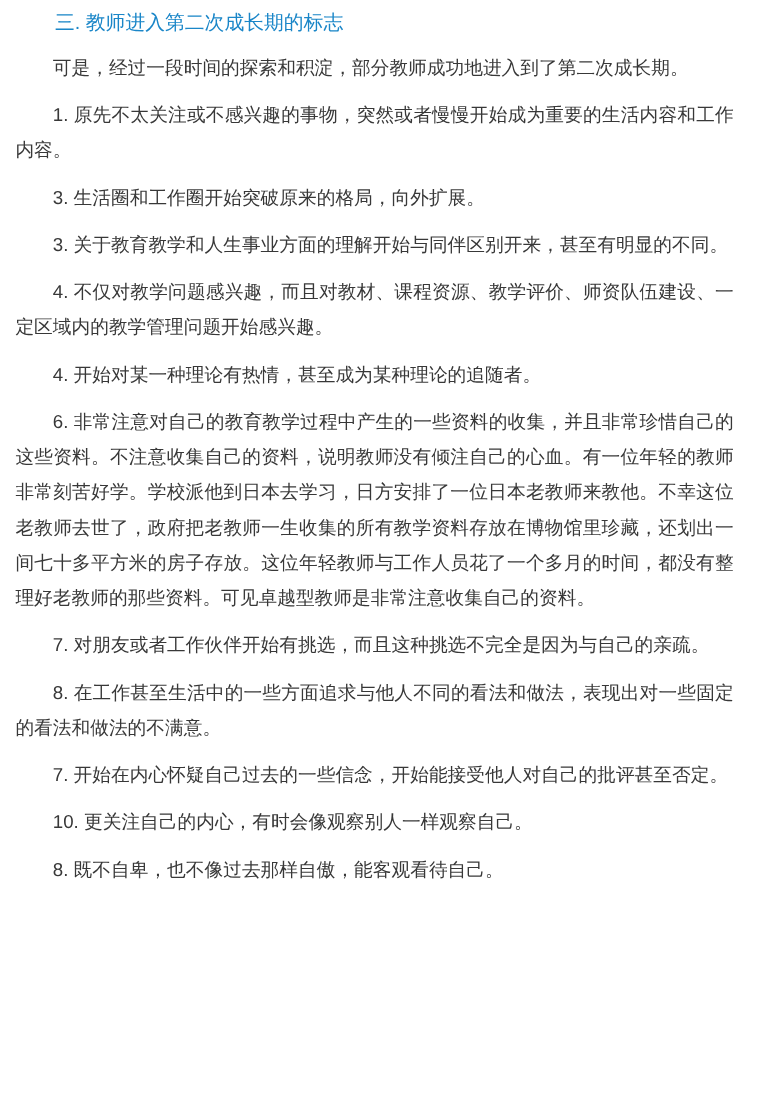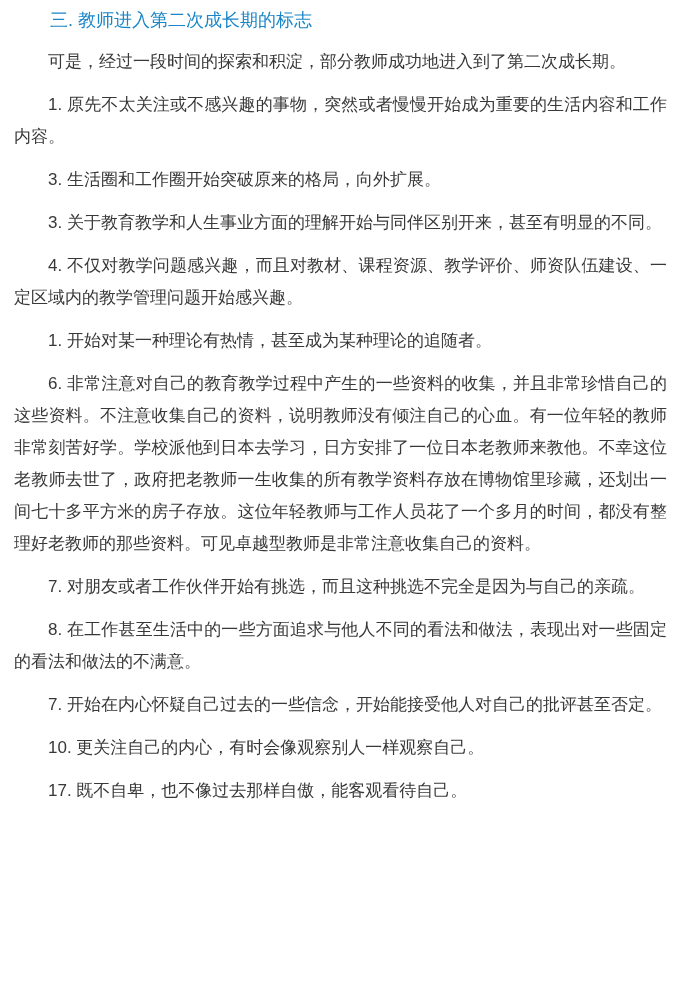--- a/index.html
+++ b/index.html
@@ -45,20 +45,20 @@
 
 <div class="doc">
   <h2 class="doc-heading">三. 教师进入第二次成长期的标志</h2>
 
   <p class="doc-para">可是，经过一段时间的探索和积淀，部分教师成功地进入到了第二次成长期。</p>
 
   <p class="doc-para">1. 原先不太关注或不感兴趣的事物，突然或者慢慢开始成为重要的生活内容和工作内容。</p>
   <p class="doc-para">3. 生活圈和工作圈开始突破原来的格局，向外扩展。</p>
   <p class="doc-para">3. 关于教育教学和人生事业方面的理解开始与同伴区别开来，甚至有明显的不同。</p>
   <p class="doc-para">4. 不仅对教学问题感兴趣，而且对教材、课程资源、教学评价、师资队伍建设、一定区域内的教学管理问题开始感兴趣。</p>
-  <p class="doc-para">1. 开始对某一种理论有热情，甚至成为某种理论的追随者。</p>
+  <p class="doc-para">4. 开始对某一种理论有热情，甚至成为某种理论的追随者。</p>
   <p class="doc-para">6. 非常注意对自己的教育教学过程中产生的一些资料的收集，并且非常珍惜自己的这些资料。不注意收集自己的资料，说明教师没有倾注自己的心血。有一位年轻的教师非常刻苦好学。学校派他到日本去学习，日方安排了一位日本老教师来教他。不幸这位老教师去世了，政府把老教师一生收集的所有教学资料存放在博物馆里珍藏，还划出一间七十多平方米的房子存放。这位年轻教师与工作人员花了一个多月的时间，都没有整理好老教师的那些资料。可见卓越型教师是非常注意收集自己的资料。</p>
   <p class="doc-para">7. 对朋友或者工作伙伴开始有挑选，而且这种挑选不完全是因为与自己的亲疏。</p>
   <p class="doc-para">8. 在工作甚至生活中的一些方面追求与他人不同的看法和做法，表现出对一些固定的看法和做法的不满意。</p>
   <p class="doc-para">7. 开始在内心怀疑自己过去的一些信念，开始能接受他人对自己的批评甚至否定。</p>
   <p class="doc-para">10. 更关注自己的内心，有时会像观察别人一样观察自己。</p>
-  <p class="doc-para">17. 既不自卑，也不像过去那样自傲，能客观看待自己。</p>
+  <p class="doc-para">8. 既不自卑，也不像过去那样自傲，能客观看待自己。</p>
 </div>
 
 </body></html>

